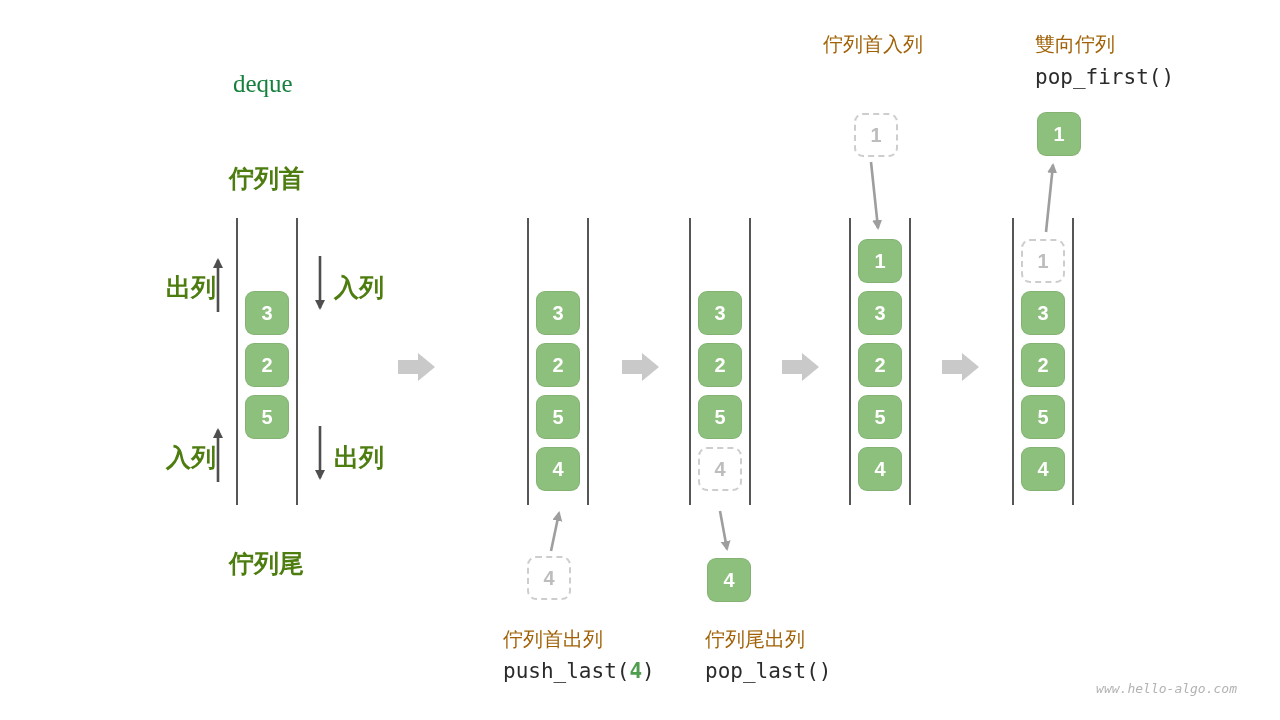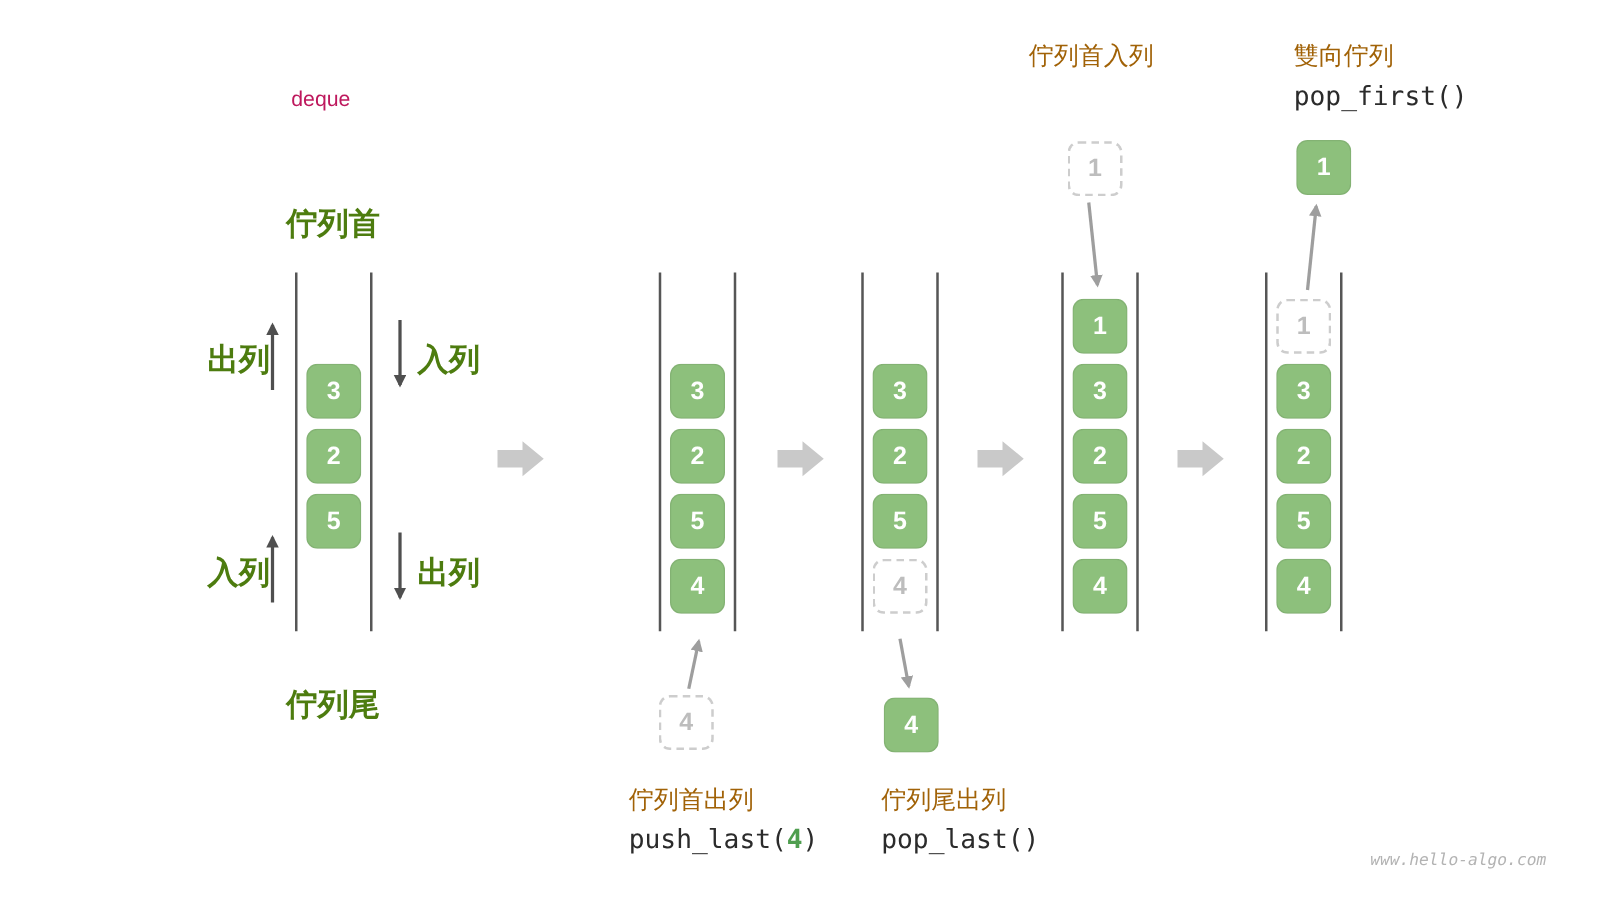--- a/index.html
+++ b/index.html
@@ -1,20 +1,20 @@
 <!DOCTYPE html>
 <html><head>
 <meta charset="utf-8">
 <style>
   html,body{margin:0;padding:0;background:#ffffff;}
   #canvas{position:relative;width:1280px;height:720px;background:#ffffff;overflow:hidden;
           font-family:"Liberation Sans",sans-serif;}
   .abs{position:absolute;}
   .title{color:#53a158;font-size:27px;font-weight:700;letter-spacing:1px;}
-  .subtitle{font-family:Liberation Sans, sans-serif;font-size:17px;color:#be185d;}
+  .subtitle{font-family:Liberation Serif, serif;font-size:25px;color:#15803d;}
   .cn-bold{font-size:25px;font-weight:700;color:#4d7c0f;}
   .op-title{font-size:20px;color:#a16207;}
   .code{font-family:"DejaVu Sans Mono",monospace;font-size:21px;color:#2b2b2b;white-space:nowrap;}
   .code .arg{color:#4f9e4f;font-weight:700;}
   .wall{position:absolute;width:2px;height:287px;top:218px;background:#565656;}
   .cell{position:absolute;width:44px;height:44px;border-radius:9px;background:#8dc07c;
         border:1px solid rgba(0,0,0,0.07);box-sizing:border-box;
         color:#ffffff;font-weight:700;font-size:20px;
         display:flex;align-items:center;justify-content:center;}
   .cell.dashed{background:#ffffff;border:2px dashed #cdcdcd;color:#bdbdbd;}

